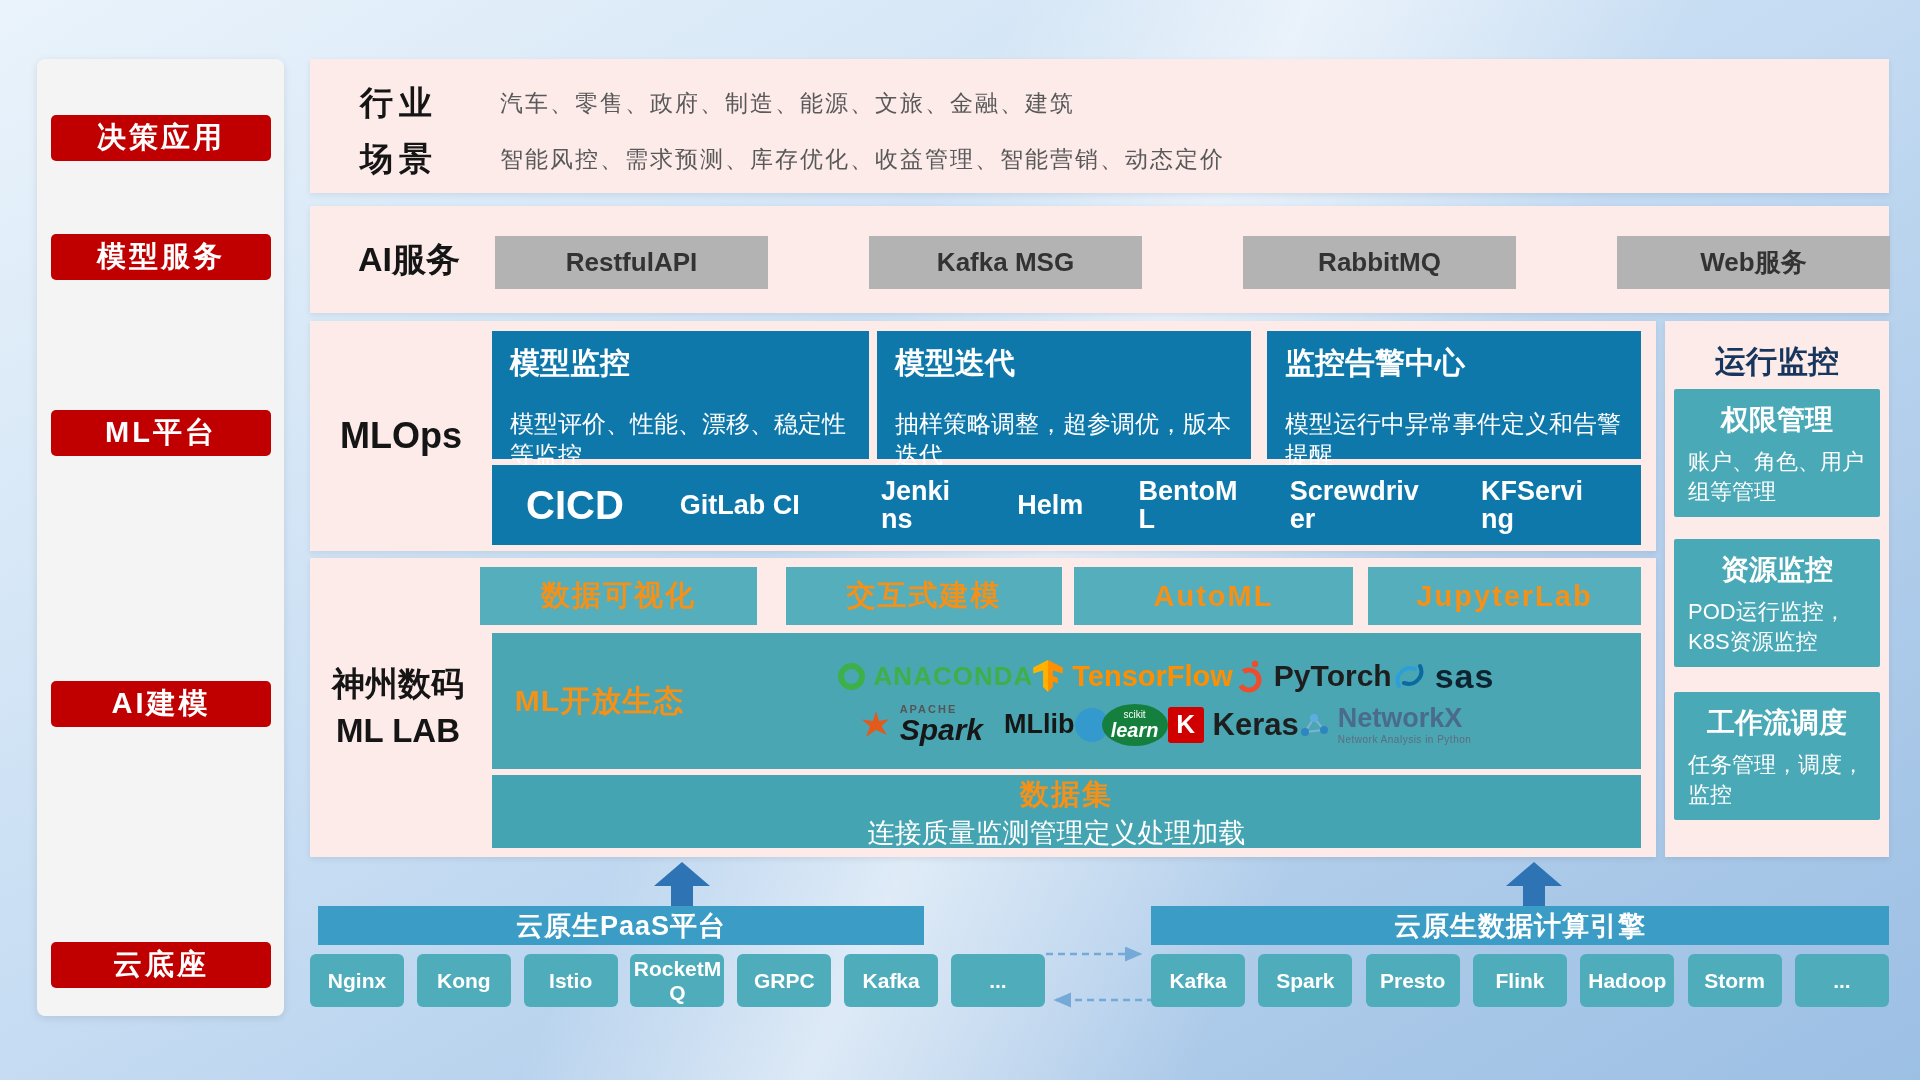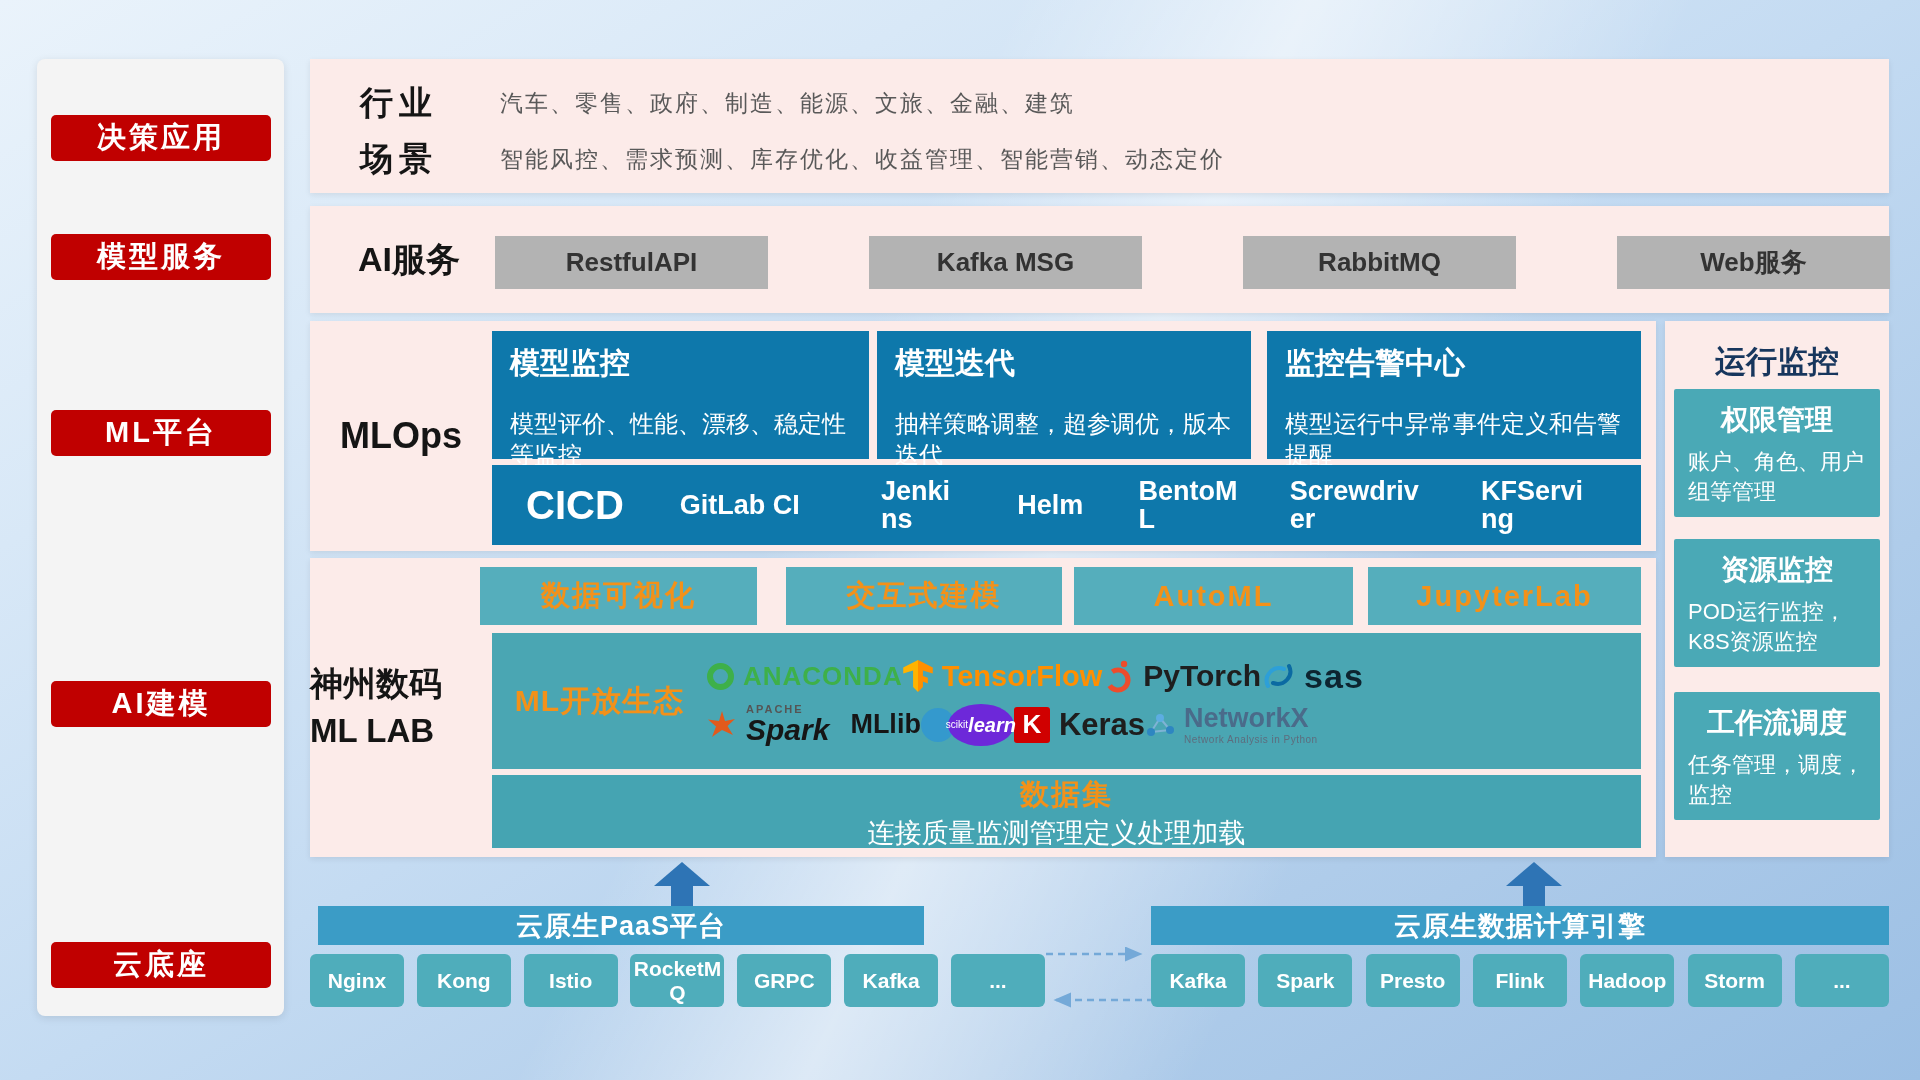--- a/index.html
+++ b/index.html
@@ -42,38 +42,38 @@
   .cicd-item{font-weight:bold;font-size:27px;line-height:1.05;word-break:break-all;margin-left:12px;}
   .cw150{width:150px;}.cw85{width:85px;}.cw70{width:70px;}.cw100{width:100px;}.cw140{width:140px;}.cw118{width:118px;}
 
   
   .mon-title{position:absolute;left:0;top:20px;width:100%;text-align:center;font-size:31px;font-weight:bold;color:#17365d;}
   .teal-card{position:absolute;left:9px;width:206px;height:128px;background:#4aa9b6;color:#fff;box-sizing:border-box;padding:12px 14px 8px;border-radius:2px;}
   .teal-card .t{font-size:28px;font-weight:bold;text-align:center;margin-bottom:8px;}
   .teal-card .d{font-size:22px;line-height:1.35;}
 
   
-  .mllab-label{position:absolute;left:0;top:0;width:176px;height:100%;display:flex;flex-direction:column;align-items:flex-start;justify-content:center;font-size:33px;font-weight:bold;color:#151515;line-height:1.4;}
+  .mllab-label{position:absolute;left:0;top:0;width:176px;height:100%;display:flex;flex-direction:column;align-items:center;justify-content:center;font-size:33px;font-weight:bold;color:#151515;line-height:1.4;}
   .tool-btn{position:absolute;top:9px;height:58px;background:#55aebc;color:#f39119;font-weight:bold;font-size:29px;display:flex;align-items:center;justify-content:center;letter-spacing:2px;}
   .eco{position:absolute;left:182px;top:75px;width:1149px;height:136px;background:#4aa6b3;display:flex;align-items:center;}
   .eco-label{width:215px;text-align:center;color:#f39119;font-size:30px;font-weight:bold;letter-spacing:1px;}
   .eco-logos{flex:1;display:flex;flex-direction:column;justify-content:center;gap:8px;padding-right:16px;}
-  .eco-row{display:flex;align-items:center;justify-content:flex-start;}
+  .eco-row{display:flex;align-items:center;justify-content:center;}
   .logo{display:flex;align-items:center;gap:9px;}
   .ana-ring{width:27px;height:27px;border:6px solid #3eb049;border-radius:50%;box-sizing:border-box;display:inline-block;}
   .ana-text{font-size:26px;font-weight:bold;color:#3eb049;letter-spacing:1px;}
   .tf-text{font-size:29px;font-weight:bold;color:#ff8f00;}
   .pt-text{font-size:30px;font-weight:bold;color:#1e1e1e;}
   .sas-text{font-size:34px;font-weight:bold;color:#0d2430;letter-spacing:1px;}
   .spark-stack{display:flex;flex-direction:column;line-height:1;}
   .apache{font-size:11px;color:#555;letter-spacing:2px;font-weight:bold;}
   .spark-text{font-size:30px;font-weight:bold;font-style:italic;color:#161616;}
   .mllib{font-size:27px;font-weight:bold;color:#161616;margin-left:12px;}
   .sk-blue{width:34px;height:34px;border-radius:50%;background:#3499cd;display:inline-block;margin-right:-16px;}
-  .sk-orange{width:66px;height:42px;border-radius:50%;background:#6d28d9;color:#fff;display:inline-flex;flex-direction:row;align-items:center;justify-content:center;line-height:1;position:relative;}
+  .sk-orange{width:66px;height:42px;border-radius:50%;background:#15803d;color:#fff;display:inline-flex;flex-direction:column;align-items:center;justify-content:center;line-height:1;position:relative;}
   .sk-top{font-size:10px;}
   .sk-learn{font-size:20px;font-weight:bold;font-style:italic;}
   .keras-k{width:36px;height:36px;background:#d00000;color:#fff;font-weight:bold;font-size:26px;display:inline-flex;align-items:center;justify-content:center;border-radius:3px;}
   .keras-text{font-size:31px;font-weight:bold;color:#1e1e1e;}
   .nx-stack{display:flex;flex-direction:column;line-height:1.1;}
   .nx-text{font-size:27px;font-weight:bold;color:#4a6b8a;}
   .nx-sub{font-size:10px;color:#5d6d7e;letter-spacing:.5px;}
   .dataset{position:absolute;left:182px;top:217px;width:1149px;height:73px;background:#45a4b2;display:flex;align-items:center;color:#fff;flex-direction:column;}
   .ds-label{width:215px;text-align:center;color:#f39119;font-weight:bold;font-size:29px;letter-spacing:2px;}
   .ds-items{flex:1;display:flex;justify-content:space-around;font-size:27px;padding-right:20px;}

